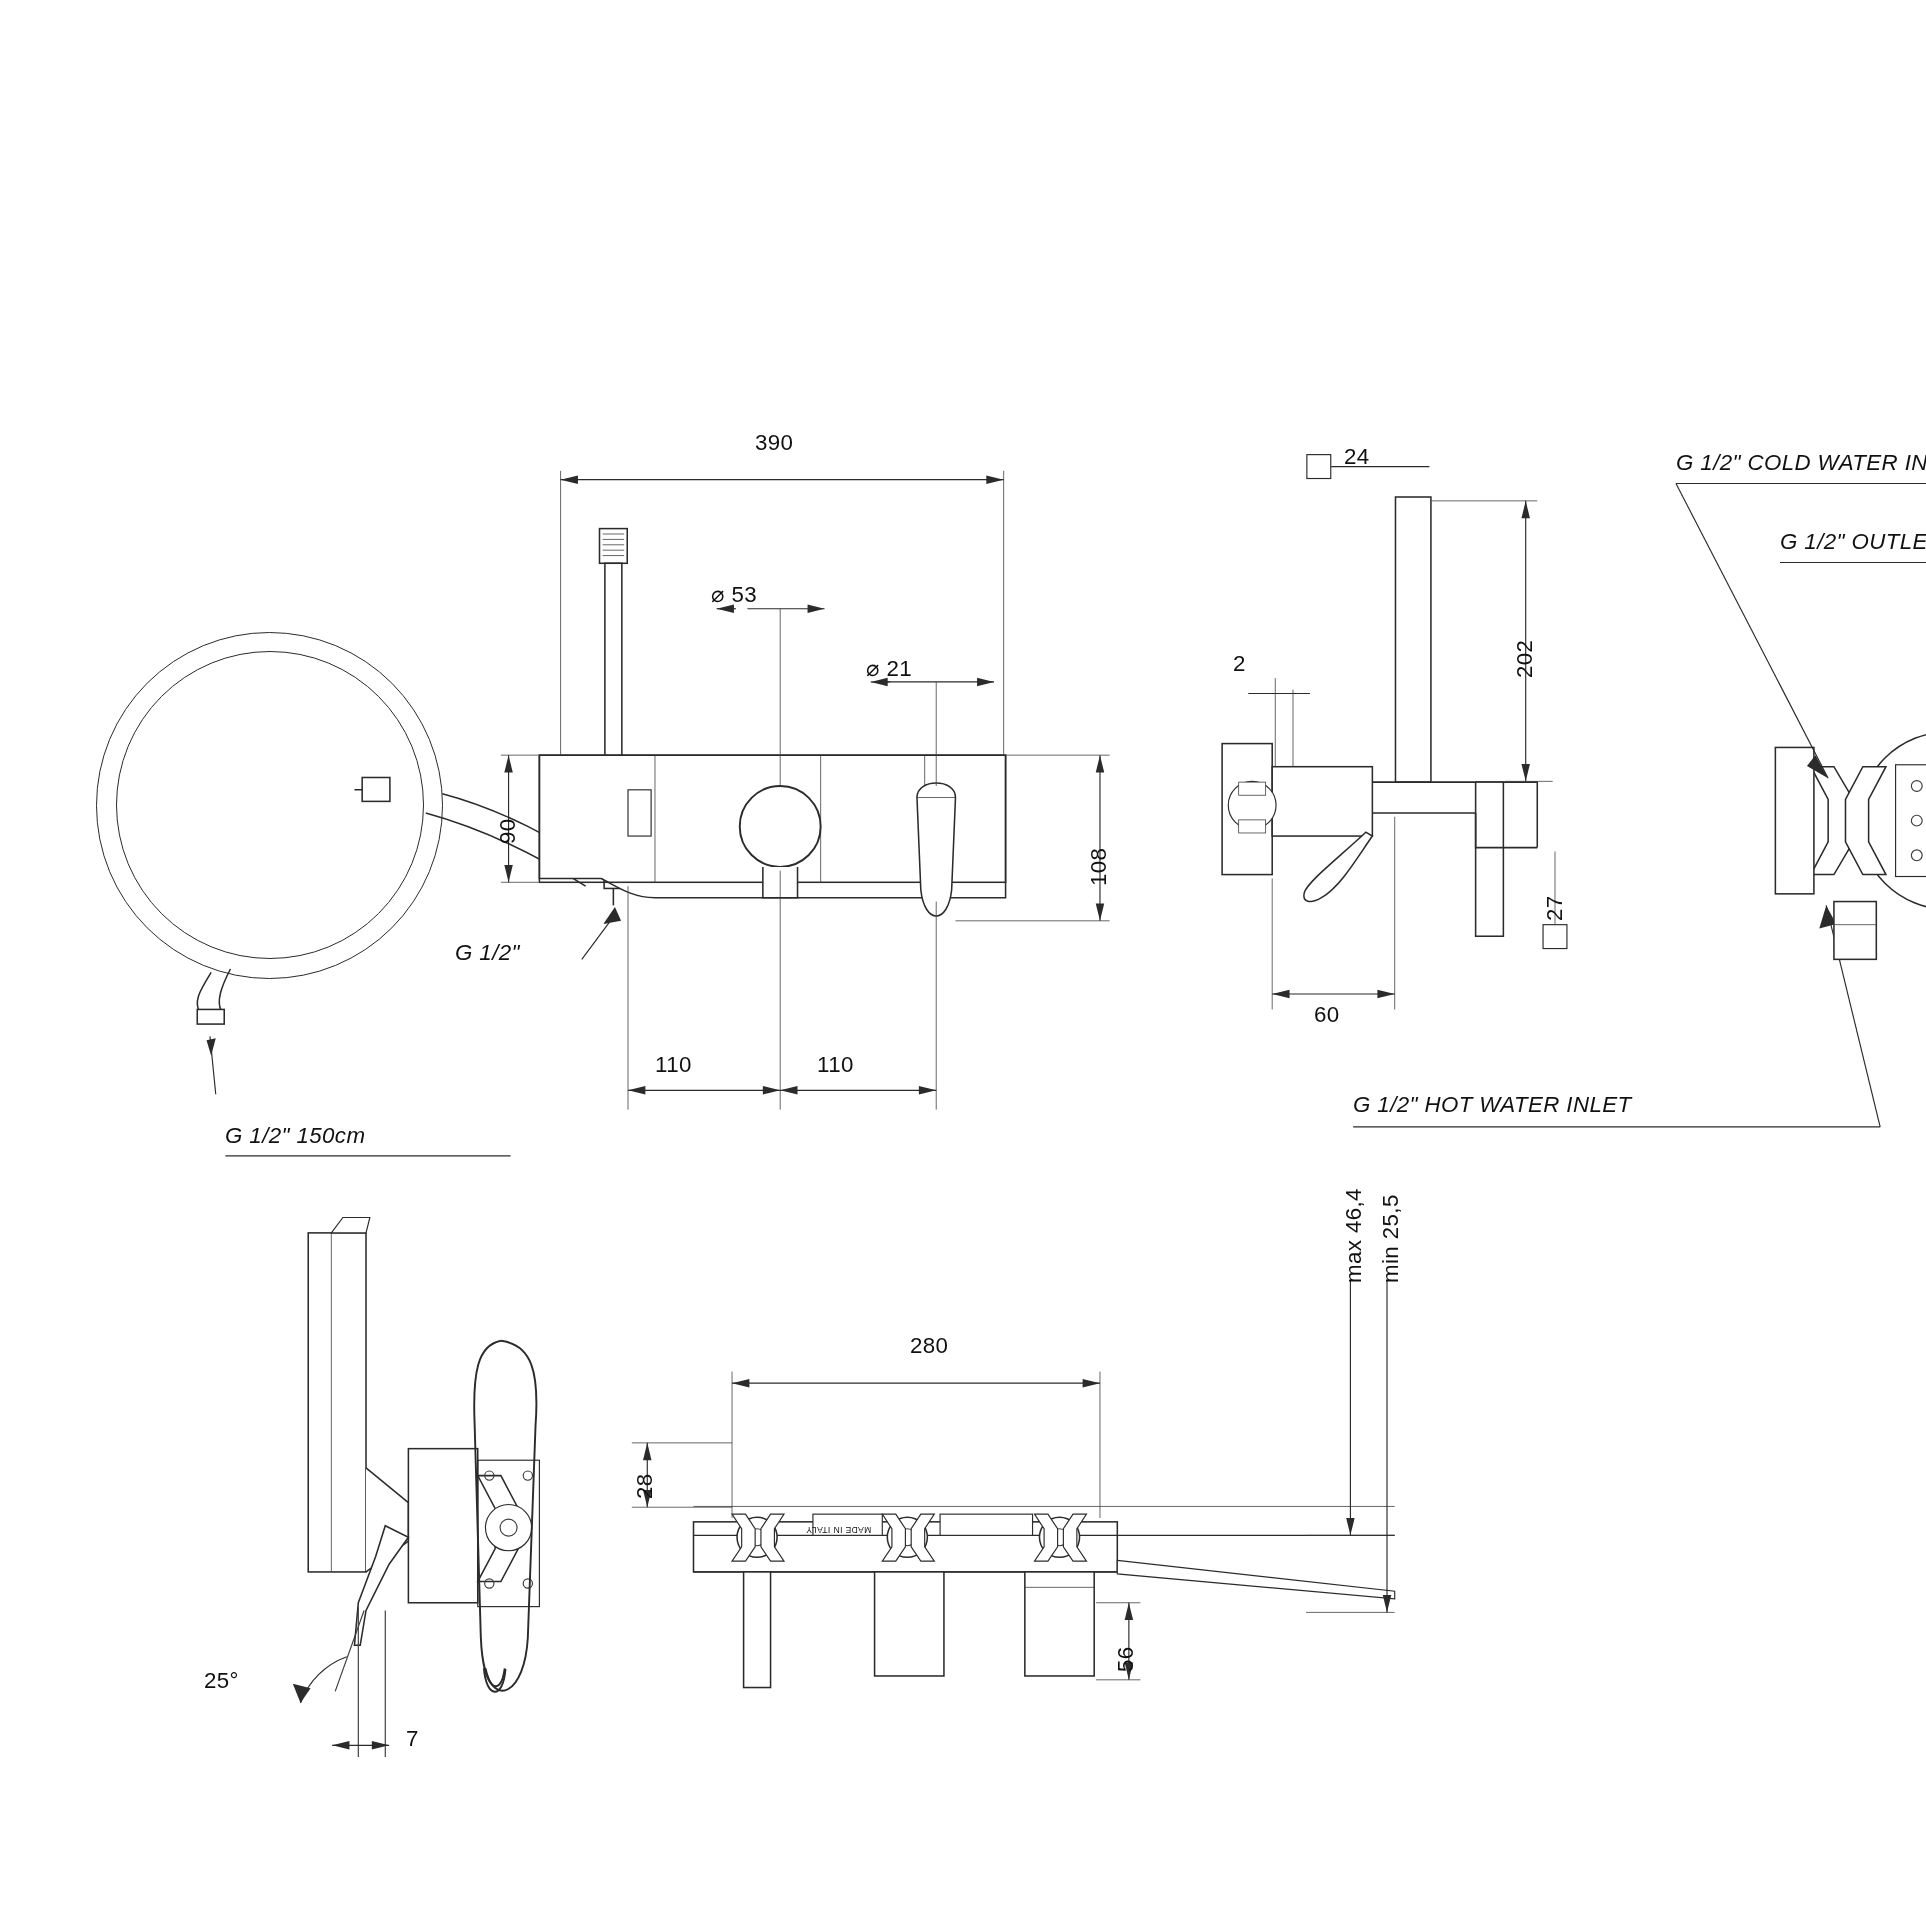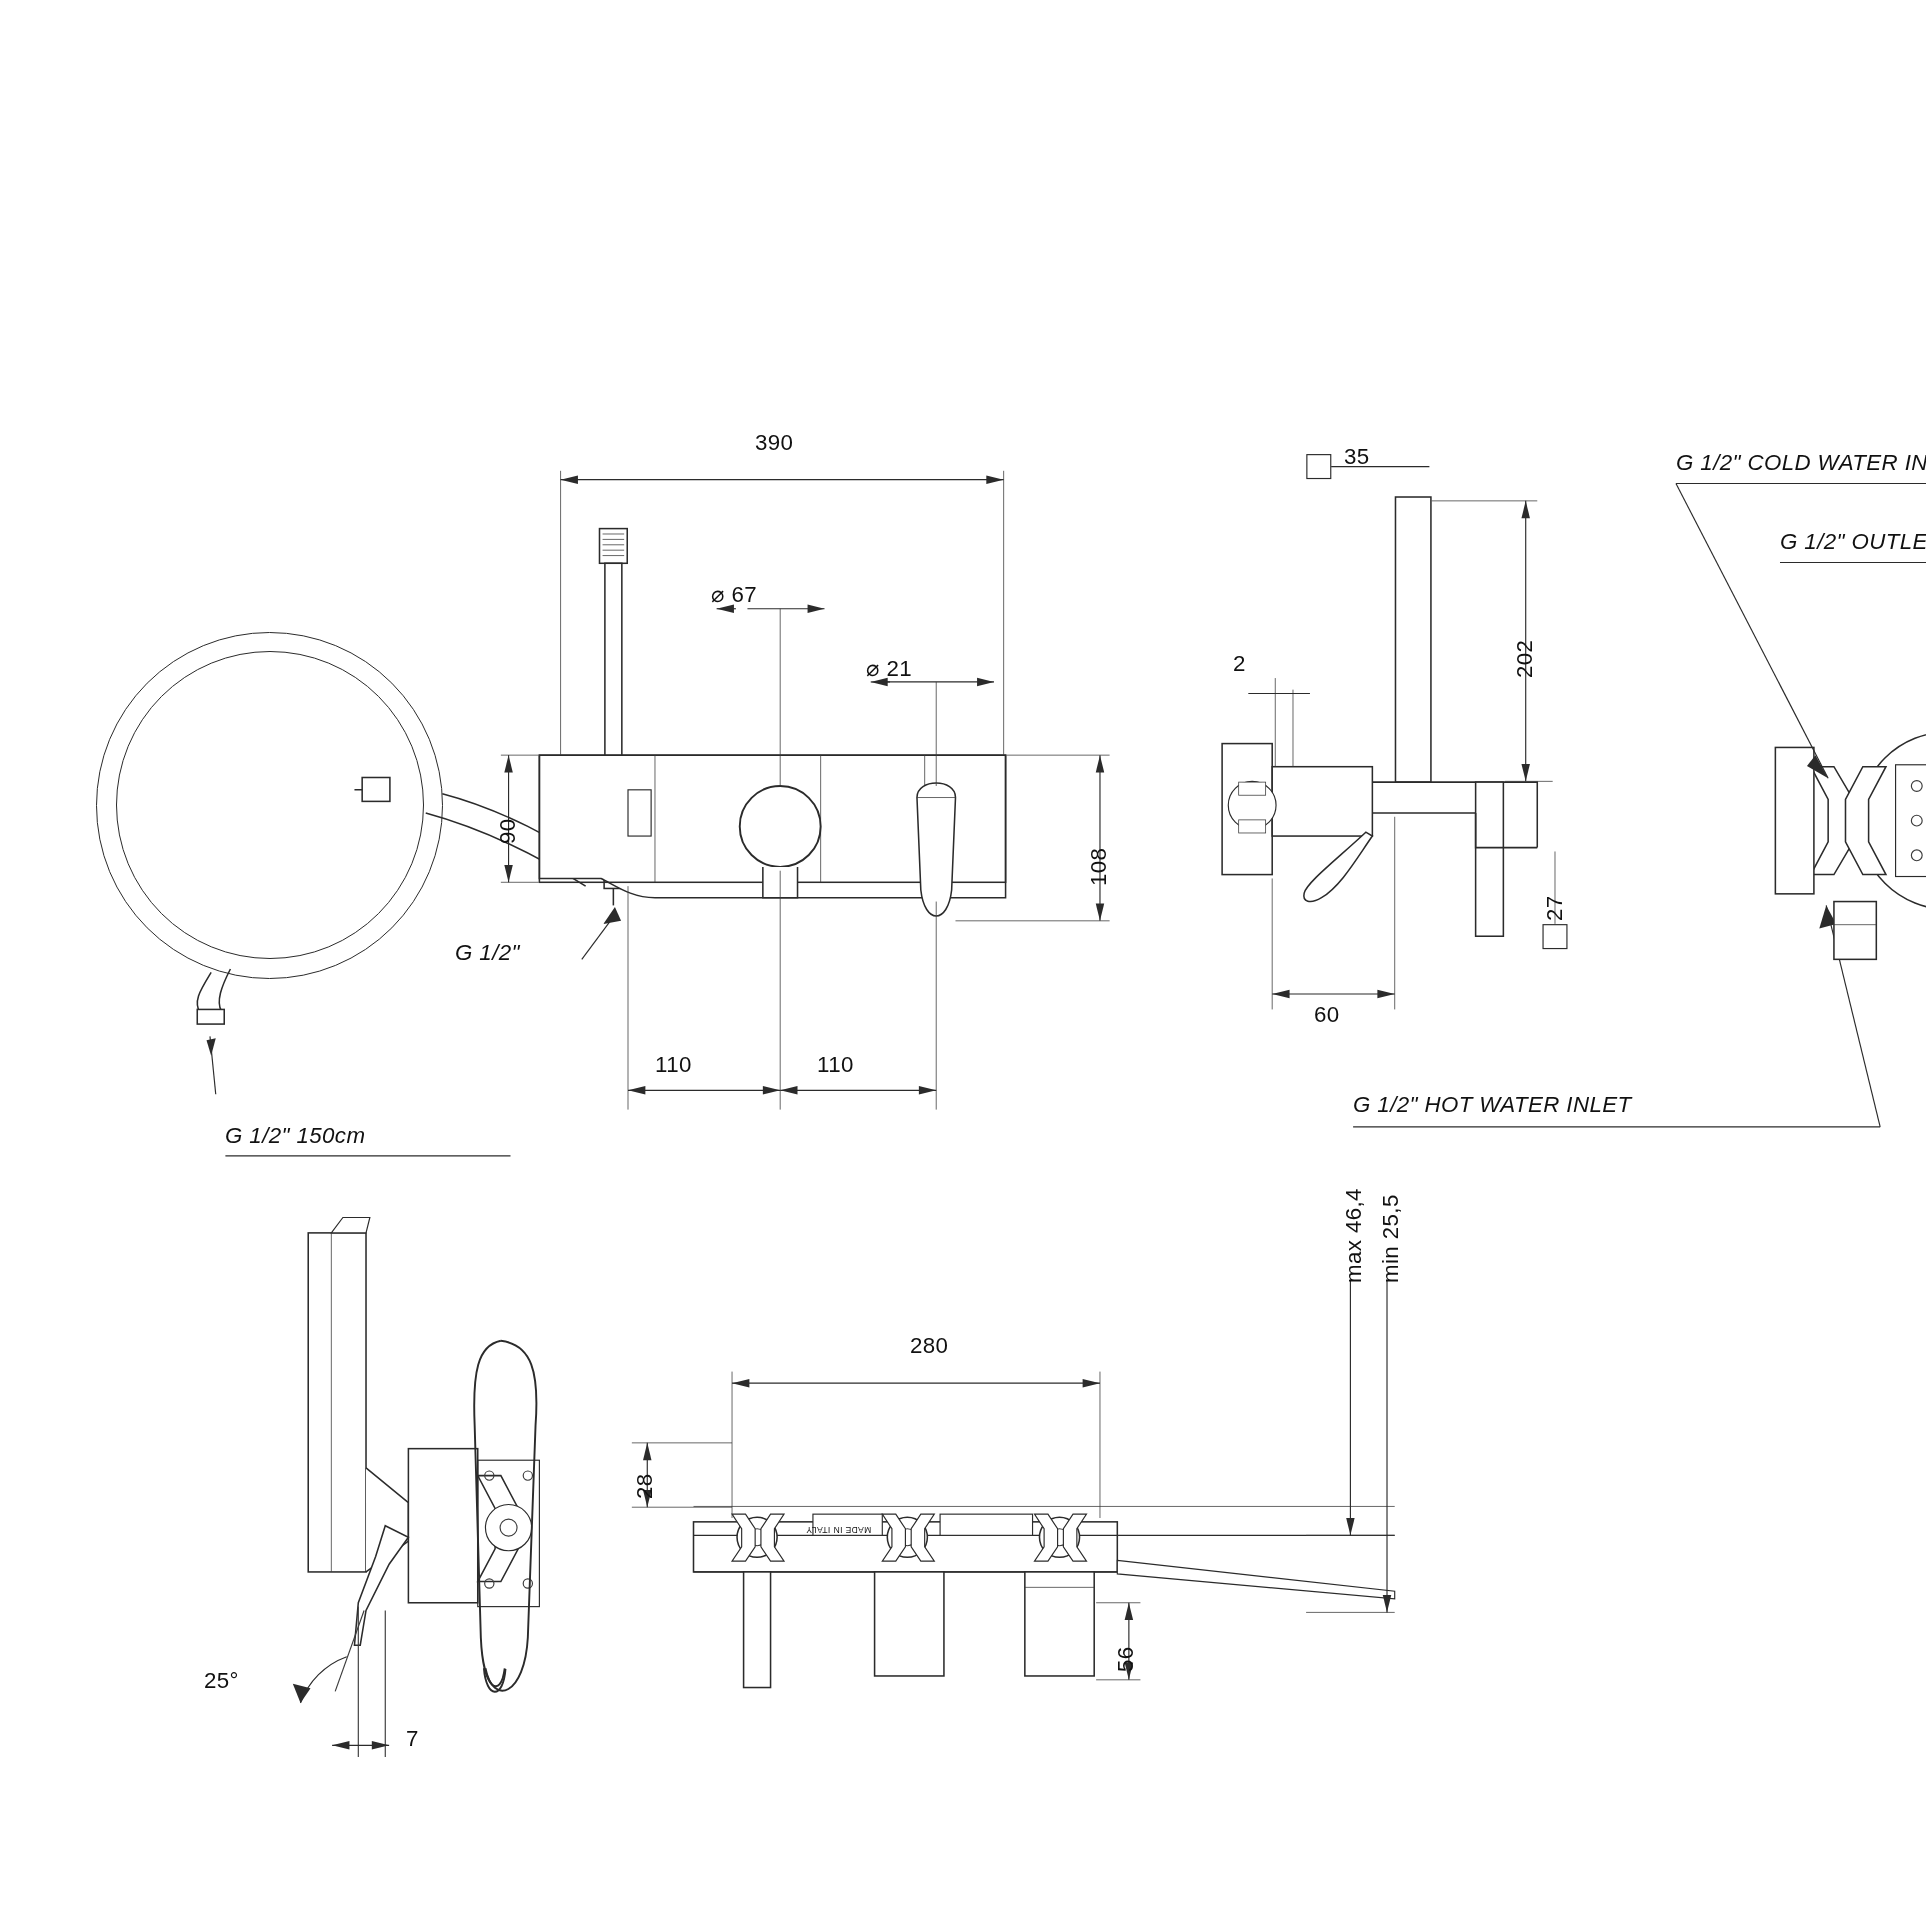--- a/index.html
+++ b/index.html
@@ -108,21 +108,21 @@
       <polygon points="1630,2830 1675,2819 1675,2841" fill="#2b2b2b"></polygon>
       <polygon points="2025,2830 1980,2819 1980,2841" fill="#2b2b2b"></polygon>
       <line x1="2025" y1="2830" x2="2430" y2="2830" stroke="#2b2b2b" stroke-width="3"></line>
       <polygon points="2025,2830 2070,2819 2070,2841" fill="#2b2b2b"></polygon>
       <polygon points="2430,2830 2385,2819 2385,2841" fill="#2b2b2b"></polygon>
 
       <line x1="585" y1="3000" x2="1325" y2="3000" stroke="#2b2b2b" stroke-width="3"></line>
     </svg>
 
     <div class="lbl" style="left:755px;top:430px;">390</div>
-    <div class="lbl" style="left:711px;top:581px;">⌀ 67</div>
+    <div class="lbl" style="left:711px;top:581px;">⌀ 53</div>
     <div class="lbl" style="left:866px;top:655px;">⌀ 21</div>
     <div class="lbl rot" style="left:495px;top:844px;">90</div>
     <div class="lbl rot" style="left:1086px;top:886px;">108</div>
     <div class="lbl" style="left:655px;top:1052px;">110</div>
     <div class="lbl" style="left:817px;top:1052px;">110</div>
     <div class="lbl ital" style="left:455px;top:940px;">G 1/2"</div>
     <div class="lbl ital" style="left:225px;top:1123px;">G 1/2" 150cm</div>
   </div>
 
   <div>
@@ -164,21 +164,21 @@
       <line x1="3620" y1="2120" x2="3620" y2="2620" stroke="#3b3b3b" stroke-width="2"></line>
       <line x1="3302" y1="2580" x2="3620" y2="2580" stroke="#2b2b2b" stroke-width="3"></line>
       <polygon points="3302,2580 3347,2569 3347,2591" fill="#2b2b2b"></polygon>
       <polygon points="3620,2580 3575,2569 3575,2591" fill="#2b2b2b"></polygon>
 
       <line x1="3512" y1="2925" x2="4880" y2="2925" stroke="#2b2b2b" stroke-width="3"></line>
       <line x1="4880" y1="2925" x2="4740" y2="2350" stroke="#2b2b2b" stroke-width="3"></line>
       <polygon points="4740,2350 4722,2410 4766,2398" fill="#2b2b2b"></polygon>
     </svg>
 
-    <div class="lbl" style="left:1344px;top:444px;">35</div>
+    <div class="lbl" style="left:1344px;top:444px;">24</div>
     <div class="lbl" style="left:1233px;top:651px;">2</div>
     <div class="lbl rot" style="left:1512px;top:678px;">202</div>
     <div class="lbl rot" style="left:1542px;top:921px;">27</div>
     <div class="lbl" style="left:1314px;top:1002px;">60</div>
     <div class="lbl ital" style="left:1353px;top:1092px;">G 1/2" HOT WATER INLET</div>
   </div>
 
   <div>
     <svg width="2408" height="2408" style="pointer-events:none" viewBox="0 0 6250 6250">
 

